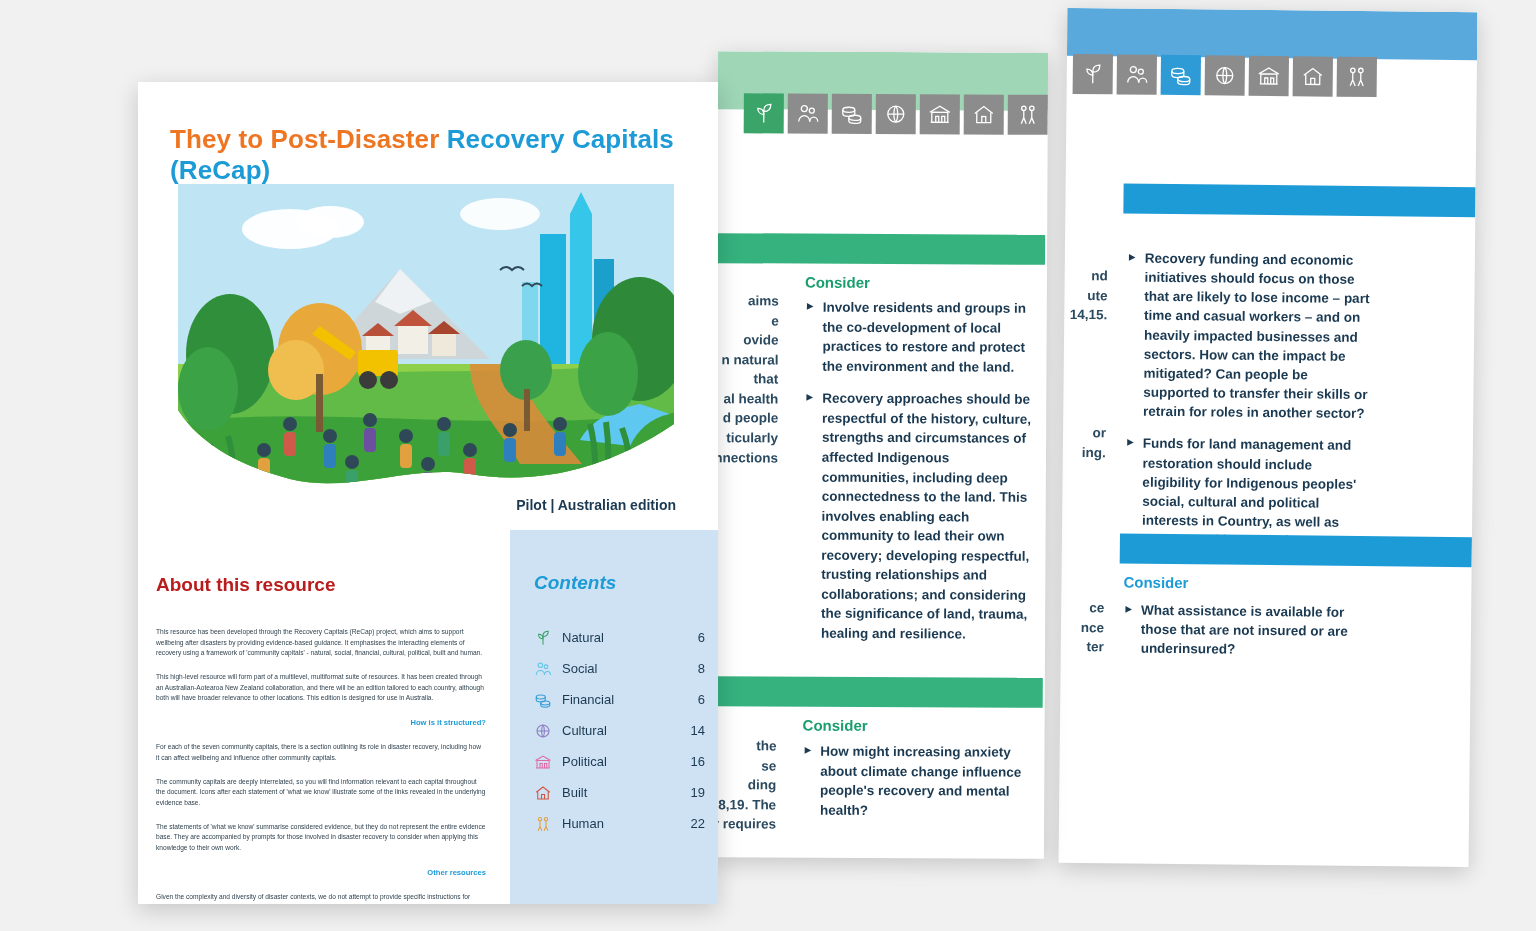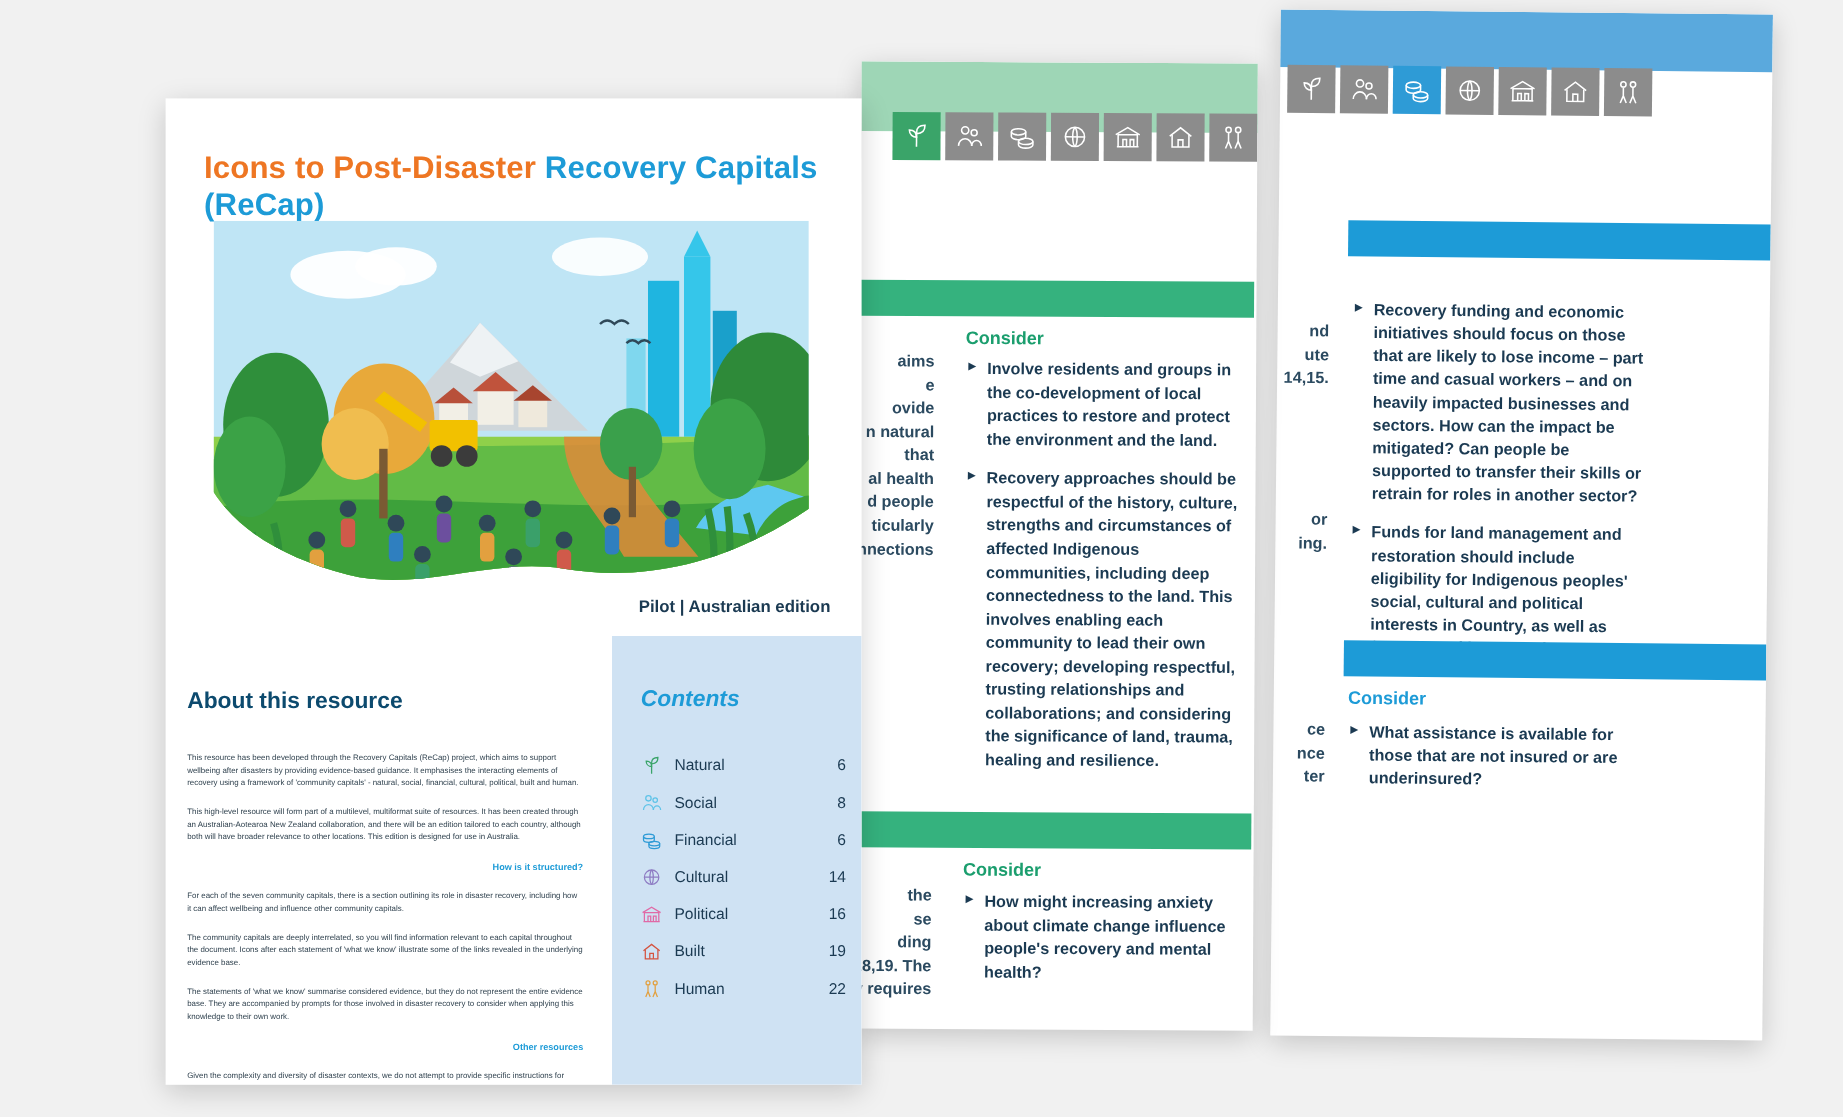--- a/index.html
+++ b/index.html
@@ -160,21 +160,21 @@
   .illus {
     position: absolute;
     left: 32px;
     top: 92px;
     width: 512px;
     height: 330px;
     overflow: hidden;
   }
   .pilot {
     position: absolute;
-    right: 26px;
+    right: 42px;
     top: 415px;
     font-size: 14px;
     color: #1b3a52;
     font-weight: bold;
   }
 
   .contents-panel {
     position: absolute;
     left: 372px;
     top: 448px;
@@ -210,21 +210,21 @@
     flex: 0 0 auto;
   }
   .contents-row .cl { flex: 1 1 auto; padding-left: 6px; }
   .contents-row .cp { flex: 0 0 auto; width: 22px; text-align: right; }
 
   .about-title {
     position: absolute;
     left: 18px;
     top: 492px;
     font-size: 19px;
-    color: #0c4a6e;
+    color: #b91c1c;
     font-weight: bold;
   }
   .about-body {
     position: absolute;
     left: 18px;
     top: 545px;
     width: 330px;
     color: #30424f;
     font-size: 6.6px;
     line-height: 1.62;
@@ -448,21 +448,21 @@
       <div>se</div>
       <div>ding</div>
       <div>18,19. The</div>
       <div>y requires</div>
     </div>
   </div>
 
   <div class="sheet page-cover">
 
     <div class="cover-title">
-      <span>Icons to Post-Disaster </span><span class="blue">Recovery Capitals (ReCap)</span>
+      <span>They to Post-Disaster </span><span class="blue">Recovery Capitals (ReCap)</span>
     </div>
 
     <div class="illus">
       <svg width="512" height="330" viewBox="0 0 512 330">
         <defs>
           <clipPath id="cc">
             <path d="M8,10 H504 V250 C430,300 360,310 300,300 C240,290 180,320 120,305 C70,292 30,270 8,236 Z"></path>
           </clipPath>
         </defs>
         <g clip-path="url(#cc)">

